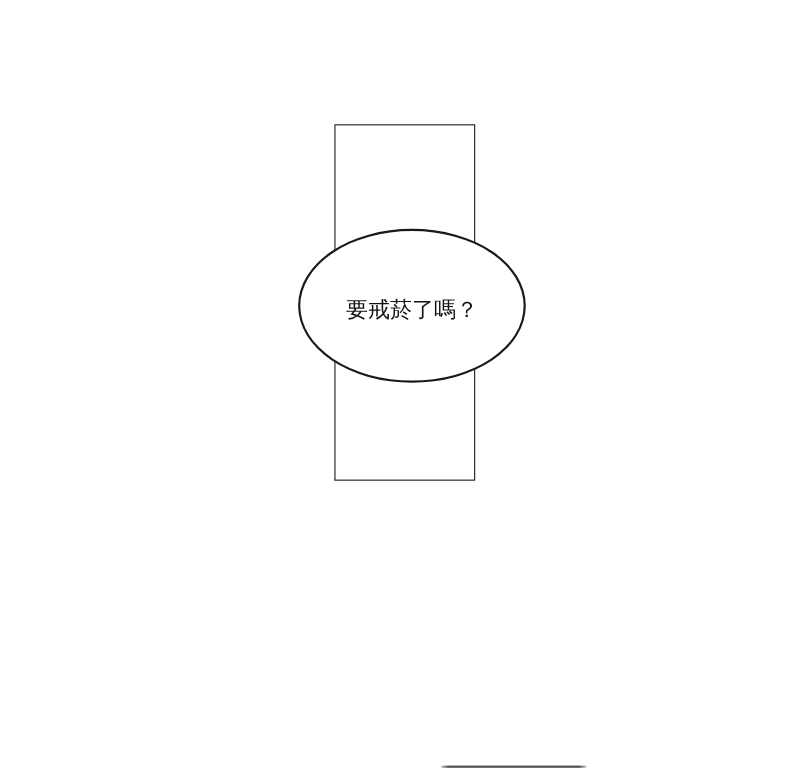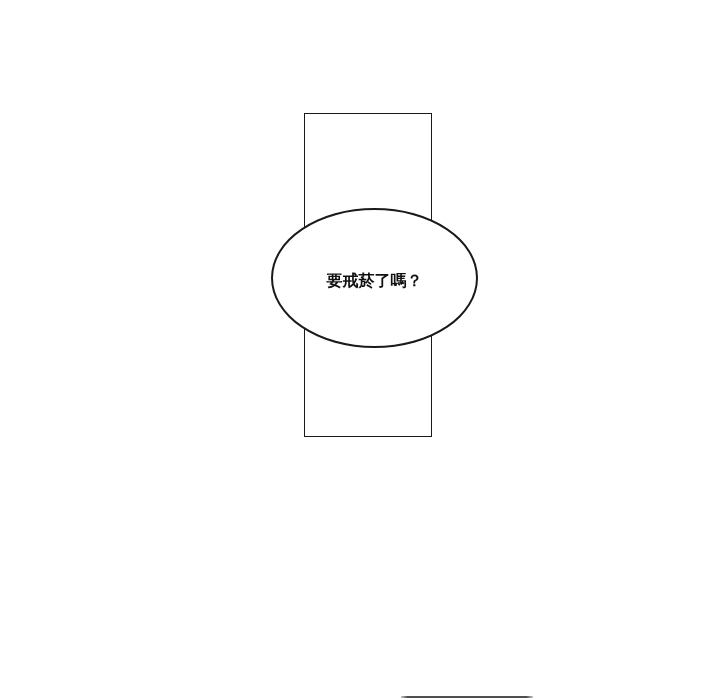--- a/index.html
+++ b/index.html
@@ -32,27 +32,26 @@
     height: 140px;
     box-sizing: border-box;
     border: 2px solid var(--line, #1a1a1a);
     border-radius: 50%;
     background: var(--bubble-fill, #ffffff);
     display: flex;
     align-items: center;
     justify-content: center;
   }
   .bubble-text {
-    font-size: 16px;
+    font-size: 20px;
     line-height: 1;
     padding-top: 6px;
     color: var(--text, #111111);
     white-space: nowrap;
     letter-spacing: 0;
-    font-weight: bold;
   }
   .next-panel-edge {
     position: absolute;
     left: 401px;
     top: 696px;
     width: 132px;
     height: 2px;
     background: linear-gradient(to right,
       #c9c9c9 0%, var(--next-panel-line, #4f4f4f) 5%,
       var(--next-panel-line, #4f4f4f) 95%, #c9c9c9 100%);

